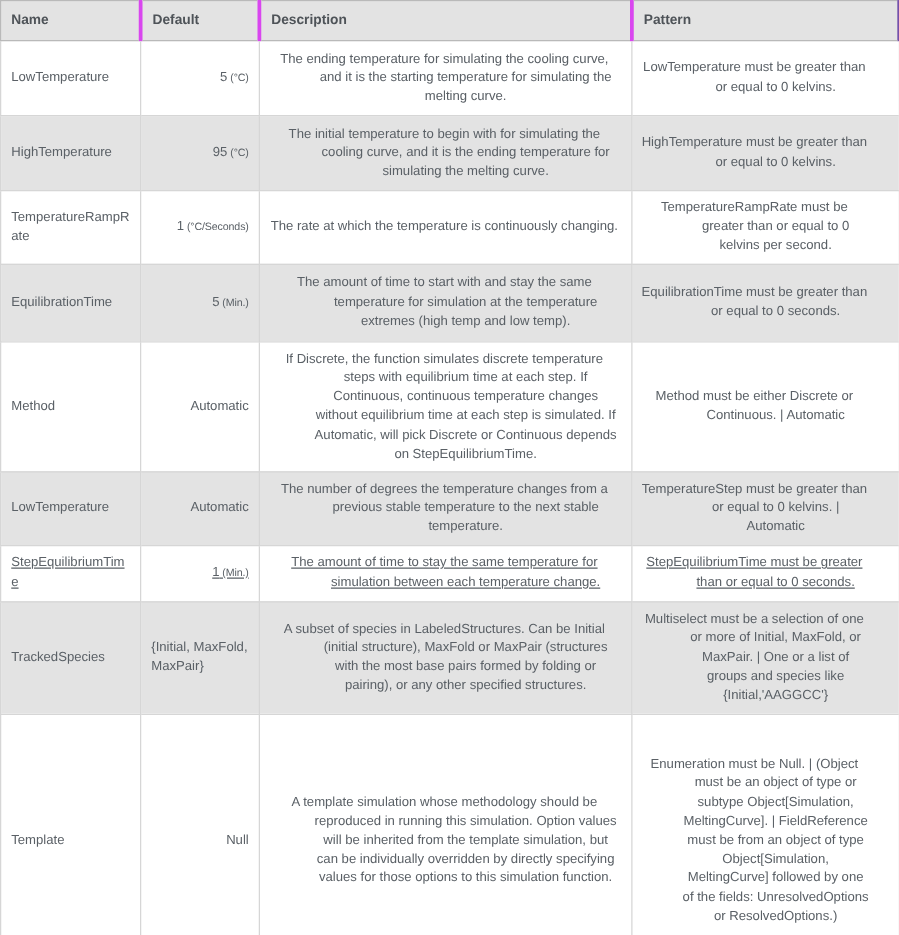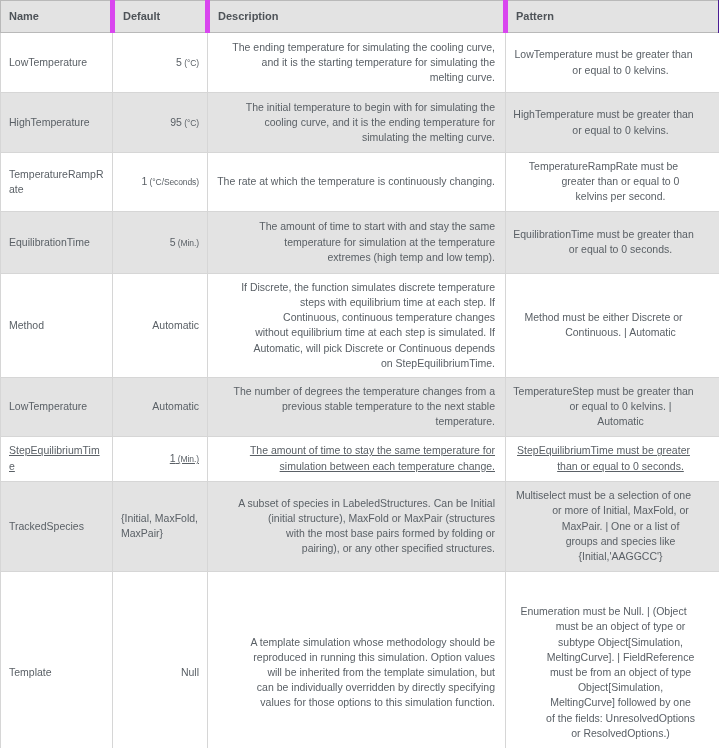--- a/index.html
+++ b/index.html
@@ -22,21 +22,21 @@
   }
   table.options-table col.col-name     { width: 112px; }
   table.options-table col.col-default  { width: 95px;  }
   table.options-table col.col-desc     { width: 298px; }
   table.options-table col.col-pattern  { width: 214px; }
 
   thead th {
     background: #e3e3e3;
     border: 1px solid #b9b9b9;
     border-left: none;
-    border-right: 5px solid #d946ef;
+    border-right: 3px solid #d946ef;
     color: #4e5358;
     font-weight: bold;
     font-size: 11px;
     text-align: left;
     padding: 7px 8px 8px 8px;
     height: 16px;
     vertical-align: middle;
   }
   thead th.first { border-left: 1px solid #b9b9b9; }
   thead th.last  { border-right: 3px solid #4c1d95; }
@@ -75,21 +75,21 @@
   }
   td.cell-pattern {
     padding-left: 6px;
     padding-right: 24px;
     text-align: center;
   }
   .hang {
     display: block;
     padding-left: 34px;
     text-indent: -34px;
-    text-align: right;
+    text-align: center;
   }
   td.cell-pattern .hang {
     padding-left: 34px;
     text-indent: -34px;
     text-align: center;
   }
 </style>
 </head>
 <body>
 

